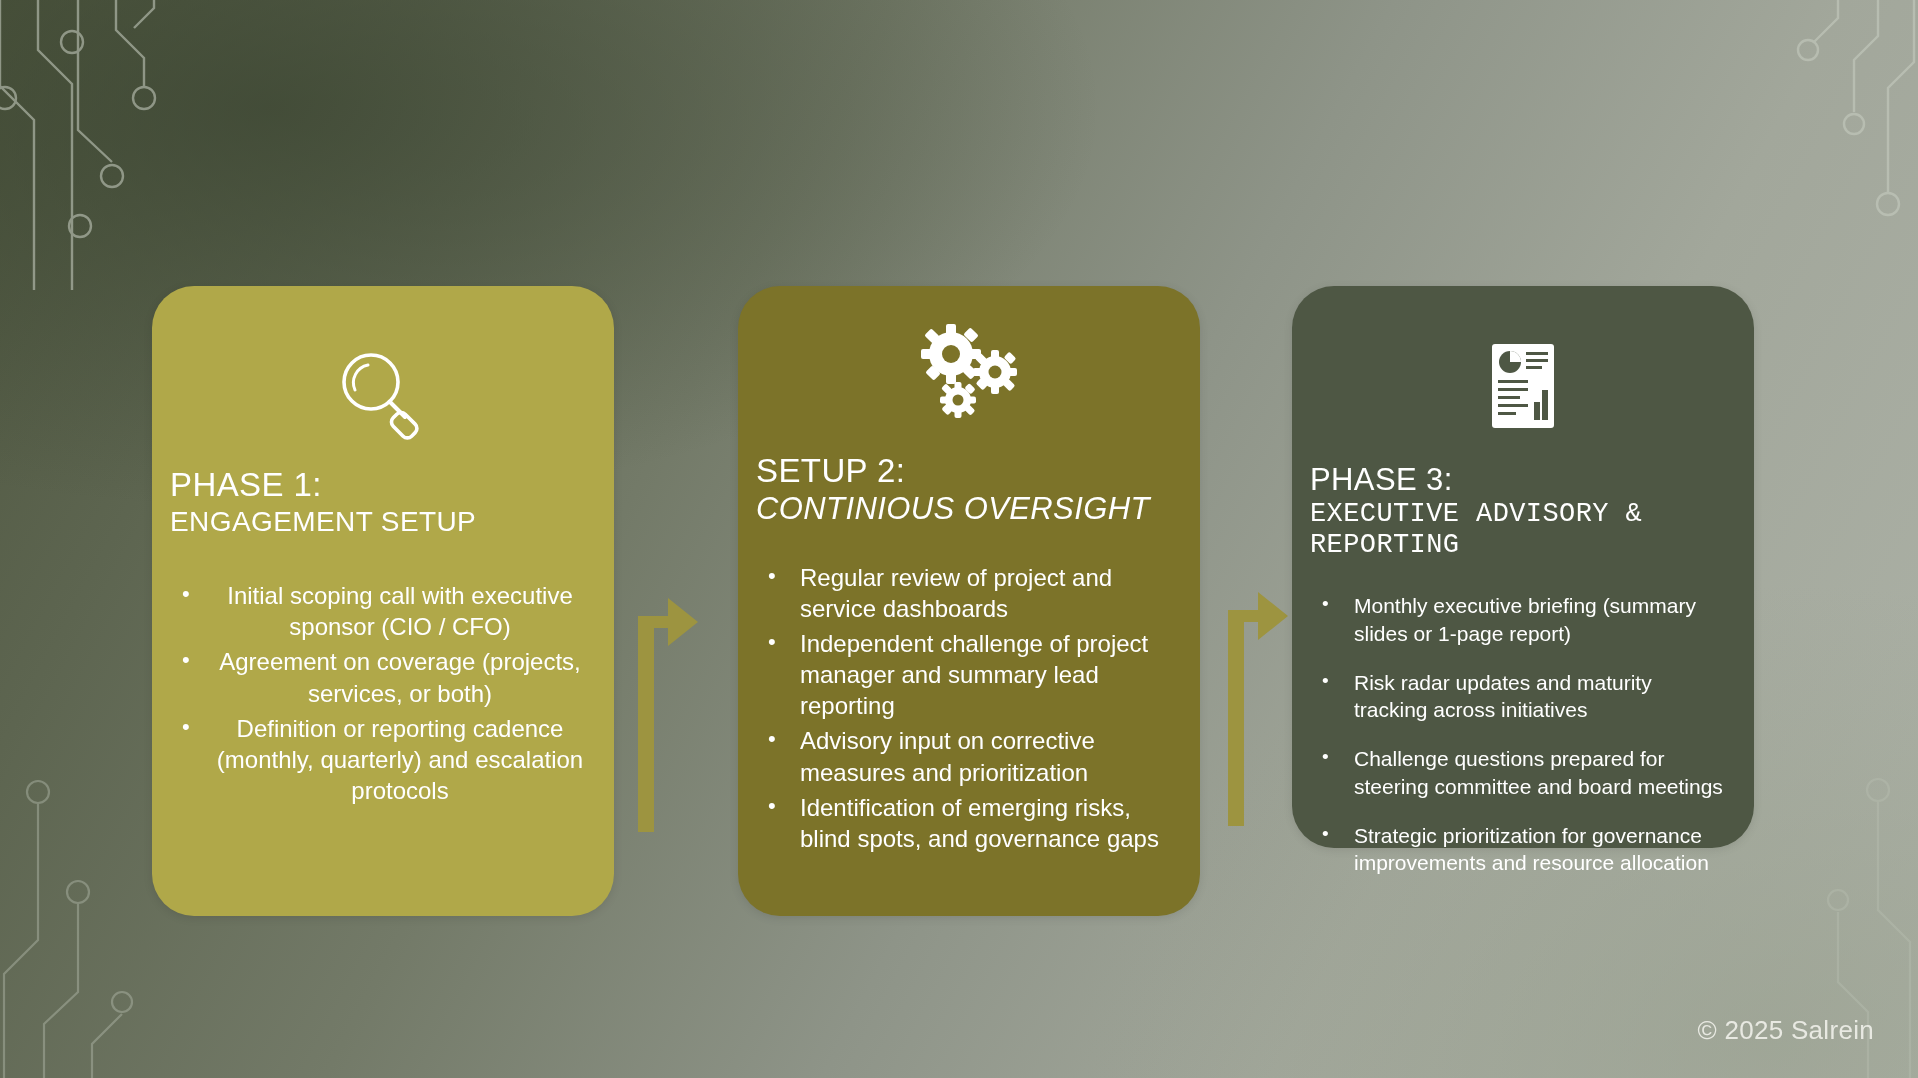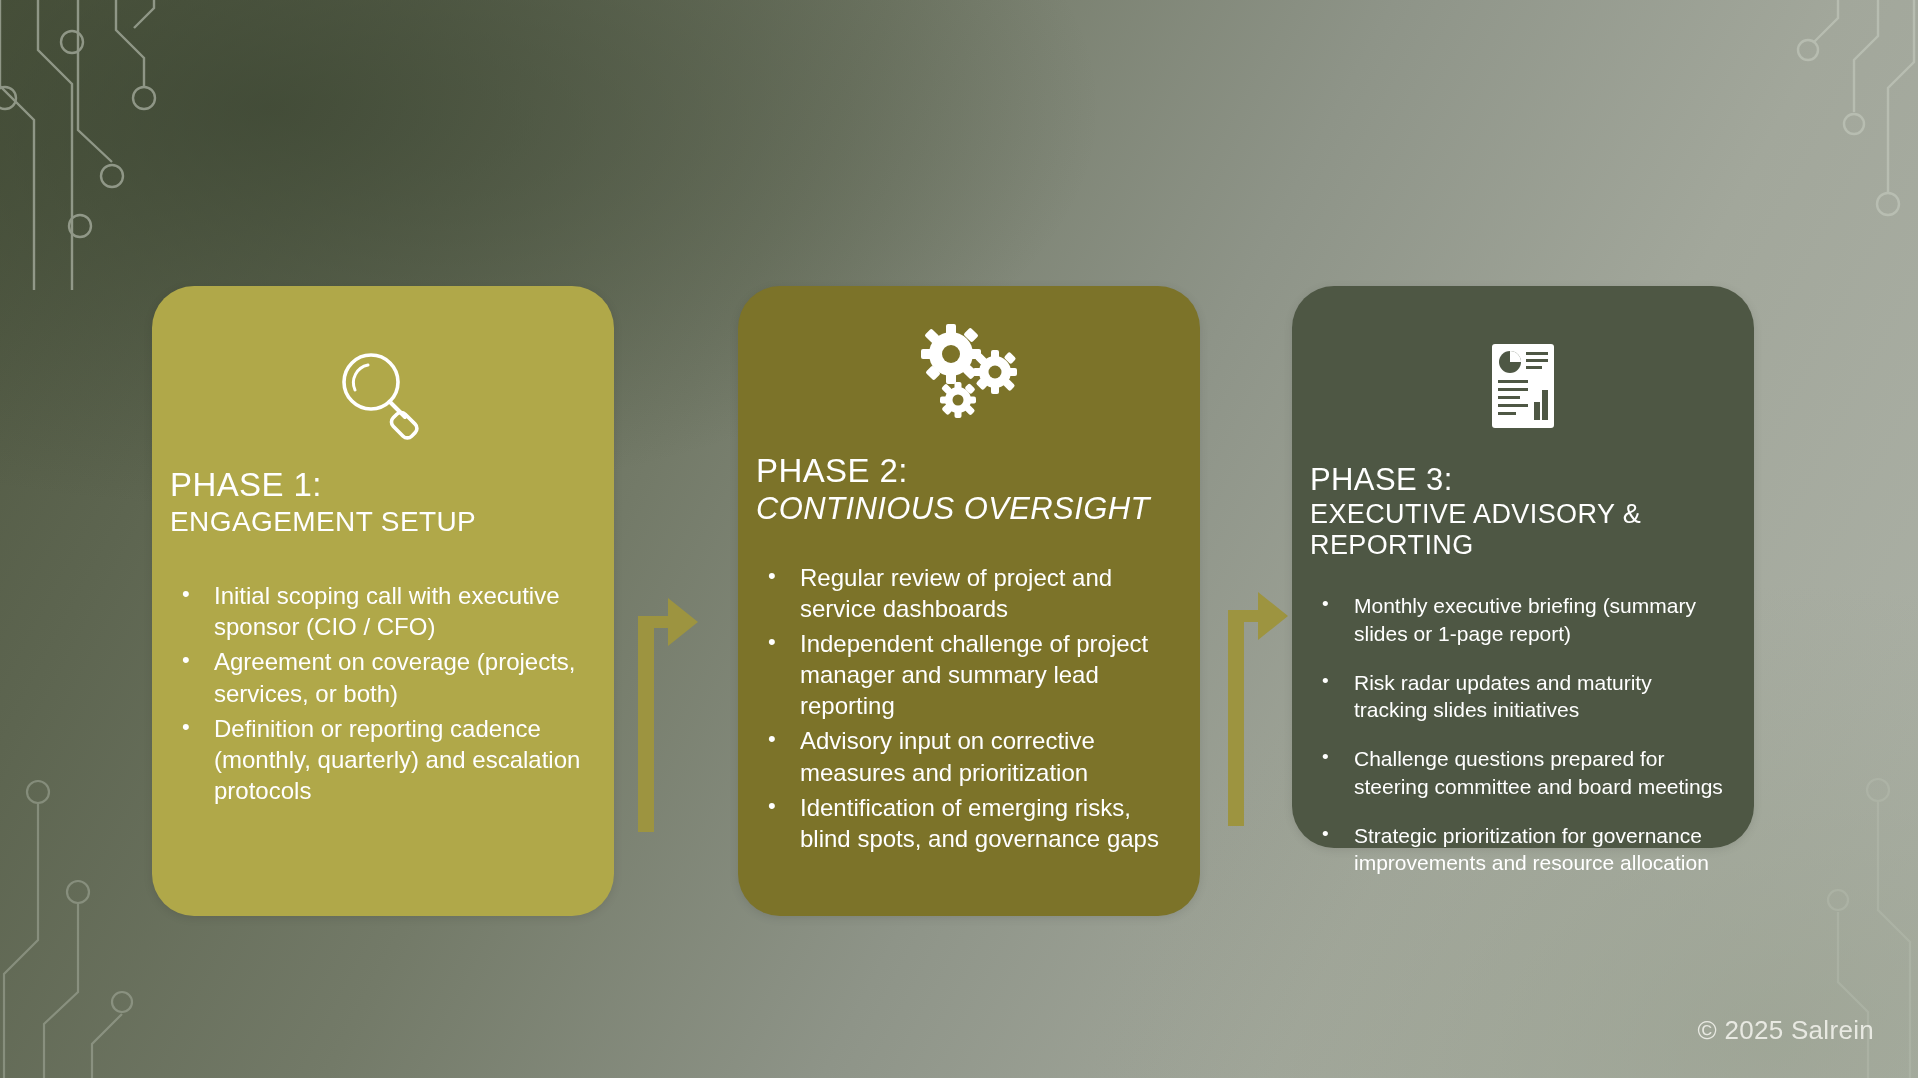--- a/index.html
+++ b/index.html
@@ -64,37 +64,37 @@
     text-align:left;
     margin-top:26px;
     line-height:1.18;
   }
   .heading-line-1 { display:block; font-size:33px; font-weight:400; letter-spacing:0.4px; }
   .heading-line-2 { display:block; font-size:28px; font-weight:400; letter-spacing:0.4px; }
 
   #card-phase-2 .heading-line-1 { font-size:33px; }
   #card-phase-2 .heading-line-2 { font-size:31px;font-style:italic; }
   #card-phase-3 .heading-line-1 { font-size:31px; }
-  #card-phase-3 .heading-line-2 { font-size:27px; }
+  #card-phase-3 .heading-line-2 { font-size:27px;font-family:Liberation Mono, monospace; }
 
   .bullets { list-style:none; margin-top:30px; }
   .bullets li {
     position:relative;
     padding-left:44px;
     margin-bottom:2px;
     line-height:1.30;
   }
   .bullets li::before {
     content:"\2022";
     position:absolute;
     left:12px; top:-1px;
     font-size:22px;
     line-height:1.35;
   }
-  #card-phase-1 .bullets { font-size:24px; margin-top:42px; padding-right:10px; }
+  #card-phase-1 .bullets { font-size:24px; margin-top:42px; padding-right:10px;text-align:center; }
   #card-phase-1 .bullets li { margin-bottom:4px; }
   #card-phase-2 .bullets { font-size:24px; margin-top:34px; padding-right:8px; }
   #card-phase-2 .bullets li { margin-bottom:4px; }
   #card-phase-3 .bullets { font-size:21px; margin-top:30px; padding-right:8px; }
   #card-phase-3 .bullets li { margin-bottom:3px;margin-top:22px; }
   #card-phase-3 .bullets li::before { font-size:19px; }
 
   
   .connector { position:absolute; }
   #connector-1-2 { left:628px;  top:582px; }
@@ -226,21 +226,21 @@
           <rect x="54" y="74.5" width="9" height="7" rx="2"></rect>
           <rect x="30" y="63" width="7" height="9" rx="2" transform="rotate(-45 33 67)"></rect>
           <rect x="53" y="84" width="7" height="9" rx="2" transform="rotate(-45 56 88)"></rect>
           <rect x="53" y="63" width="9" height="7" rx="2" transform="rotate(45 57 66)"></rect>
           <rect x="30" y="84" width="9" height="7" rx="2" transform="rotate(45 34 87)"></rect>
         </g>
         <circle cx="45" cy="78" r="5.5" fill="#7c7329"></circle>
       </svg>
     </div>
     <div class="card-heading">
-      <span class="heading-line-1">PHASE 2:</span>
+      <span class="heading-line-1">SETUP 2:</span>
       <span class="heading-line-2">CONTINIOUS OVERSIGHT</span>
     </div>
     <ul class="bullets">
       <li>Regular review of project and service dashboards</li>
       <li>Independent challenge of project manager and summary lead reporting</li>
       <li>Advisory input on corrective measures and prioritization</li>
       <li>Identification of emerging risks, blind spots, and governance gaps</li>
     </ul>
   </section>
 
@@ -267,21 +267,21 @@
         <rect x="54" y="62" width="6" height="18" fill="#4e5744"></rect>
         <rect x="62" y="50" width="6" height="30" fill="#4e5744"></rect>
       </svg>
     </div>
     <div class="card-heading">
       <span class="heading-line-1">PHASE 3:</span>
       <span class="heading-line-2">EXECUTIVE ADVISORY &amp; REPORTING</span>
     </div>
     <ul class="bullets">
       <li>Monthly executive briefing (summary slides or 1-page report)</li>
-      <li>Risk radar updates and maturity tracking slides initiatives</li>
+      <li>Risk radar updates and maturity tracking across initiatives</li>
       <li>Challenge questions prepared for steering committee and board meetings</li>
       <li>Strategic prioritization for governance improvements and resource allocation</li>
     </ul>
   </section>
 
   <div id="footer-copyright">© 2025 Salrein</div>
 
 </div>
 
 </body></html>

